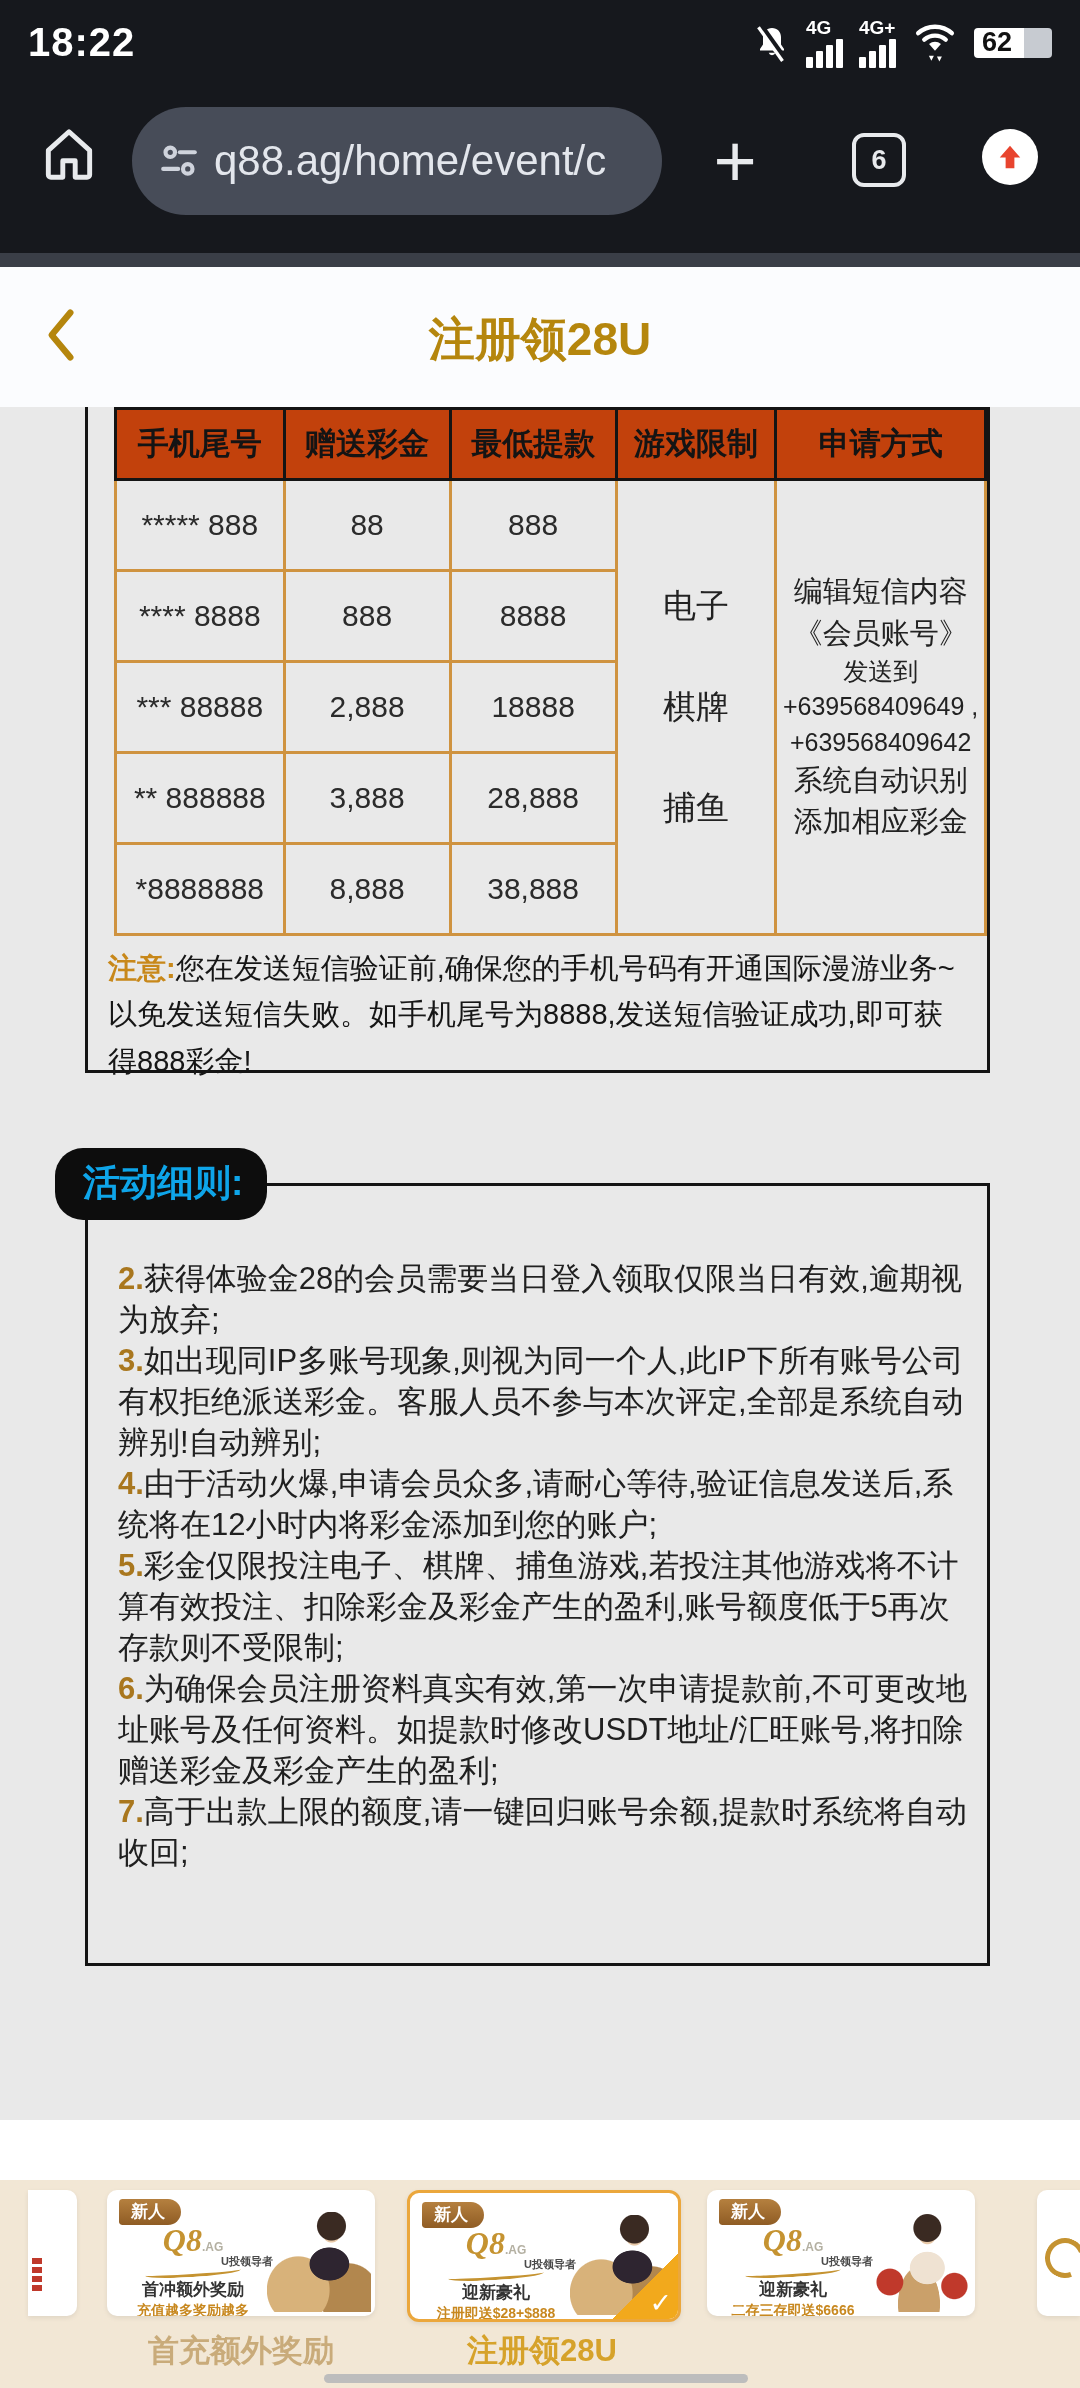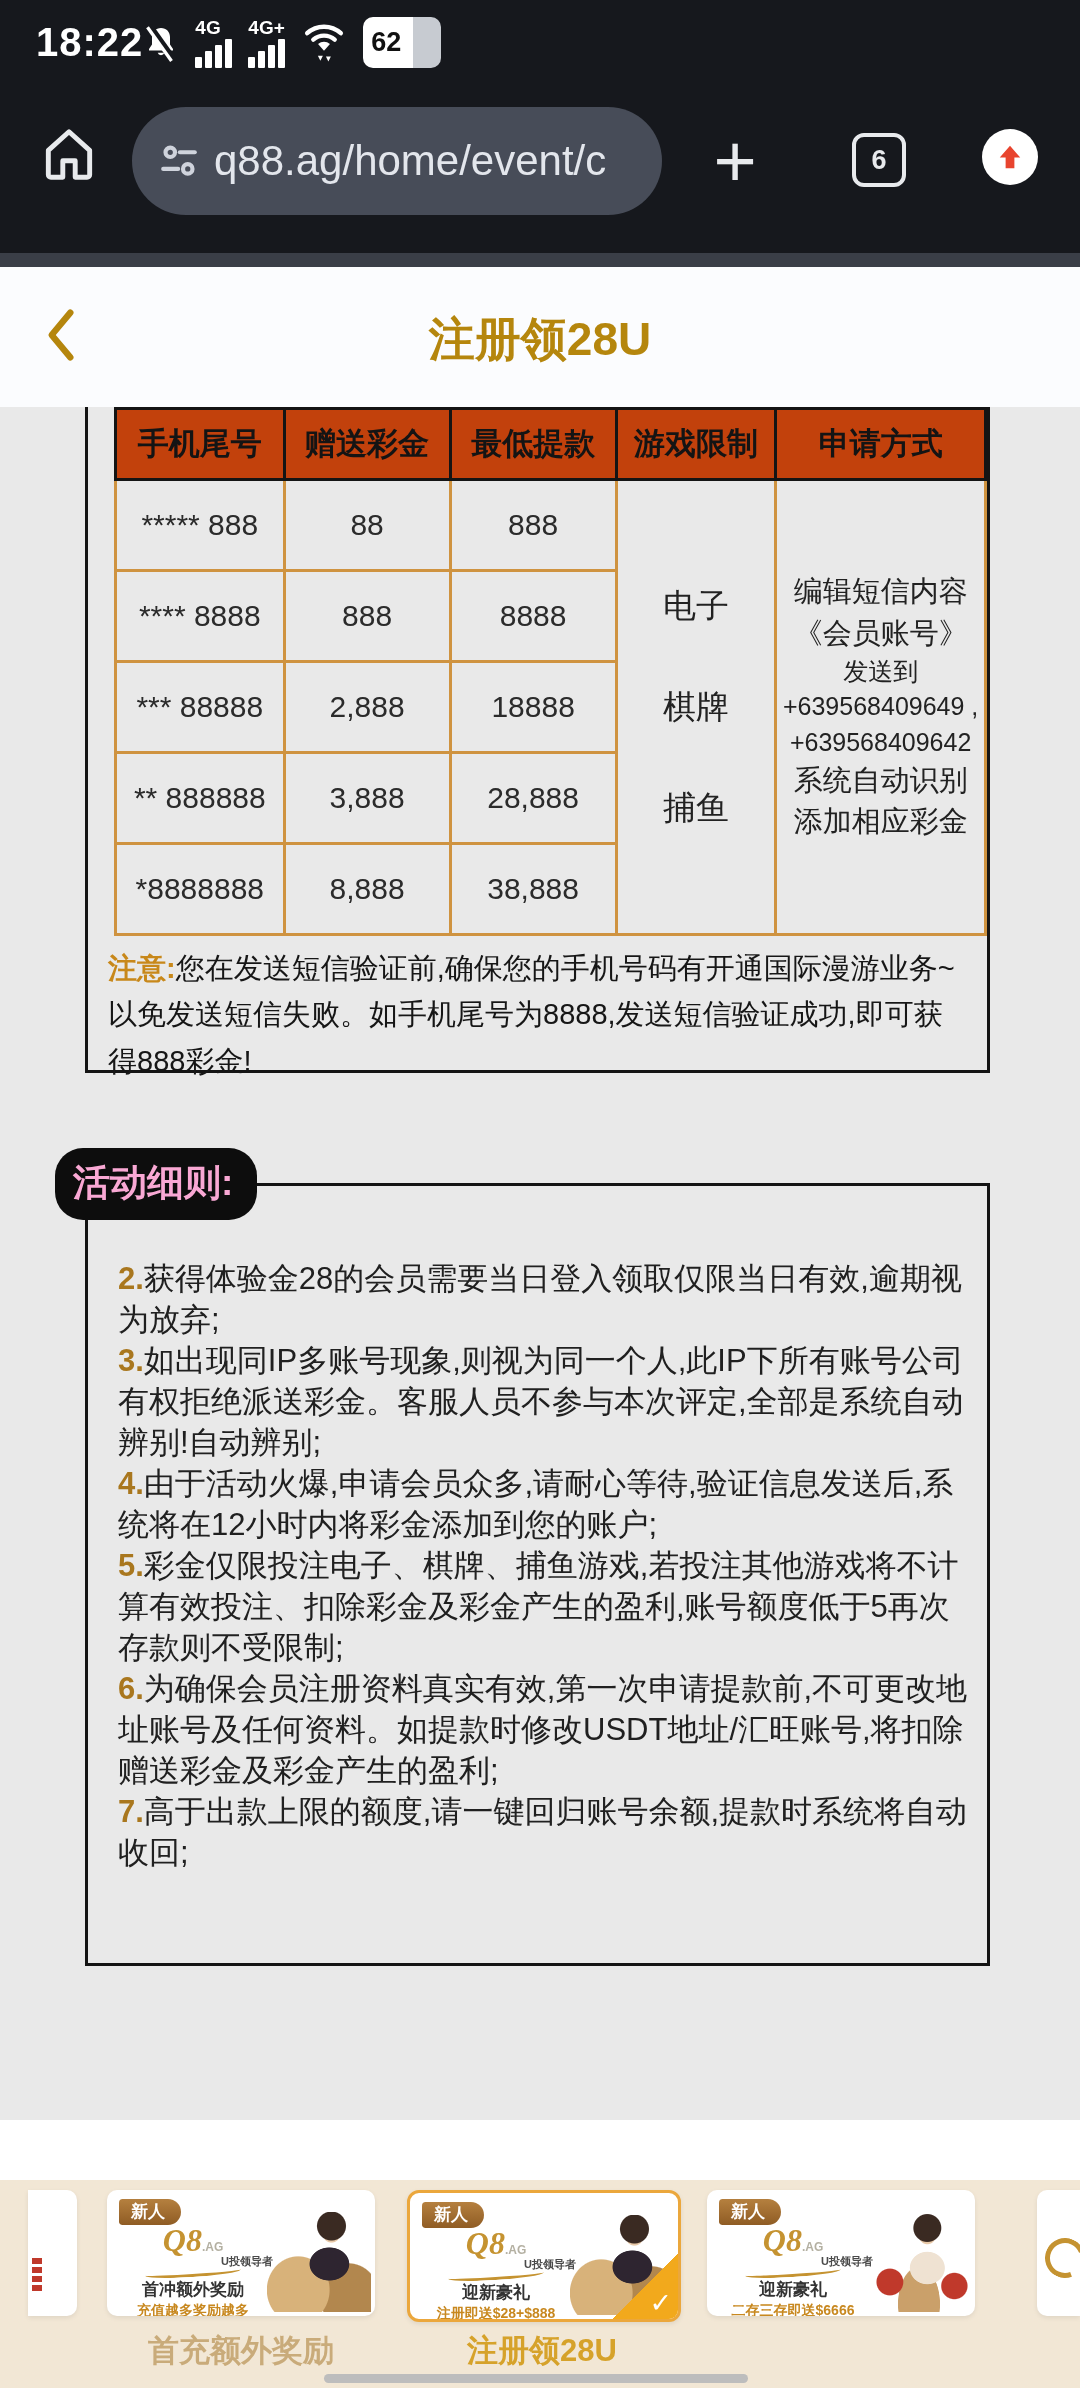--- a/index.html
+++ b/index.html
@@ -1,28 +1,28 @@
 <!DOCTYPE html>
 <html><head>
 <meta charset="utf-8">
 <style>
   html,body{margin:0;padding:0;}
   body{width:1080px;height:2388px;position:relative;overflow:hidden;
        background:#e9e9e9;font-family:"Liberation Sans","DejaVu Sans",sans-serif;}
 
   
   .statusbar{top:0;left:0;width:1080px;height:85px;background:#16181d;color:#fff;
-             display:flex;align-items:center;padding:0 36px;box-sizing:border-box;position:absolute;}
+             display:flex;align-items:center;justify-content:space-between;padding:0 28px;box-sizing:border-box;position:absolute;}
   .time{font-size:40px;font-weight:bold;letter-spacing:1px;}
   .sicons{display:flex;align-items:center;gap:16px;}
   .sig{display:flex;flex-direction:column;align-items:flex-start;}
   .sig .lbl{font-size:19px;font-weight:bold;line-height:1;margin-bottom:2px;}
   .bars{display:flex;align-items:flex-end;gap:3px;}
   .bars i{display:block;width:7px;background:#fff;border-radius:1px;}
-  .battery{width:78px;height:51px;border-radius:10px;display:flex;align-items:center;
+  .battery{width:78px;height:30px;border-radius:4px;display:flex;align-items:center;
            background:linear-gradient(to right,#ffffff 64%,#c7cbd1 64%);}
   .battery span{color:#111;font-size:27px;font-weight:bold;margin-left:8px;}
 
   
   .toolbar{top:85px;left:0;width:1080px;height:168px;background:#16181d;position:absolute;}
   .homeicon{left:38px;top:38px;position:absolute;}
   .urlpill{left:132px;top:22px;width:530px;height:108px;background:#474c58;border-radius:54px;
            display:flex;align-items:center;position:absolute;padding-left:26px;box-sizing:border-box;}
   .urltext{color:#e3e6ec;font-size:42px;margin-left:14px;white-space:nowrap;}
   .plusbtn{left:700px;top:24px;width:70px;height:104px;color:#e8eaed;font-size:74px;font-weight:200;
@@ -46,22 +46,22 @@
   .gamecell div{font-size:33px;color:#222;}
   .gamecell .gmwrap{display:flex;flex-direction:column;gap:56px;align-items:center;}
   .applycell{line-height:1.42;}
   .apl{font-size:29px;color:#222;}
   .apl.small{font-size:25px;}
   .note{left:20px;top:538px;width:862px;font-size:29px;line-height:1.6;color:#161616;position:absolute;text-align:left;}
   .note b{color:#c8881a;}
 
   
   .box2{left:85px;top:1183px;width:905px;height:783px;border:3px solid #141414;position:absolute;box-sizing:border-box;}
-  .rulesbadge{left:55px;top:1148px;background:#0d0d0d;color:#f9a8d4;font-size:37px;font-weight:bold;
-              padding:10px 24px 12px 18px;border-radius:28px;position:absolute;}
+  .rulesbadge{left:55px;top:1148px;background:#0d0d0d;color:#0ea5e9;font-size:37px;font-weight:bold;
+              padding:10px 24px 12px 28px;border-radius:28px;position:absolute;}
   .rules{left:118px;top:1258px;width:856px;font-size:31px;line-height:41px;color:#202020;position:absolute;}
   .rules .num{color:#a9771e;font-weight:bold;}
 
   
   .band{top:2120px;left:0;width:1080px;height:60px;background:#ffffff;position:absolute;}
   .footer{top:2180px;left:0;width:1080px;height:208px;background:#f2e7d5;position:absolute;}
   .card{position:absolute;top:10px;height:126px;background:#fff;border-radius:10px;box-shadow:0 2px 5px rgba(0,0,0,.08);overflow:hidden;}
   .card.sel{border:3px solid #eba73c;border-radius:12px;}
   .newbadge{position:absolute;left:12px;top:9px;background:linear-gradient(180deg,#b5803f,#8f5c24);color:#fff;
             font-size:17px;font-weight:bold;padding:4px 16px 5px 12px;border-radius:4px 14px 14px 4px;line-height:1;}

